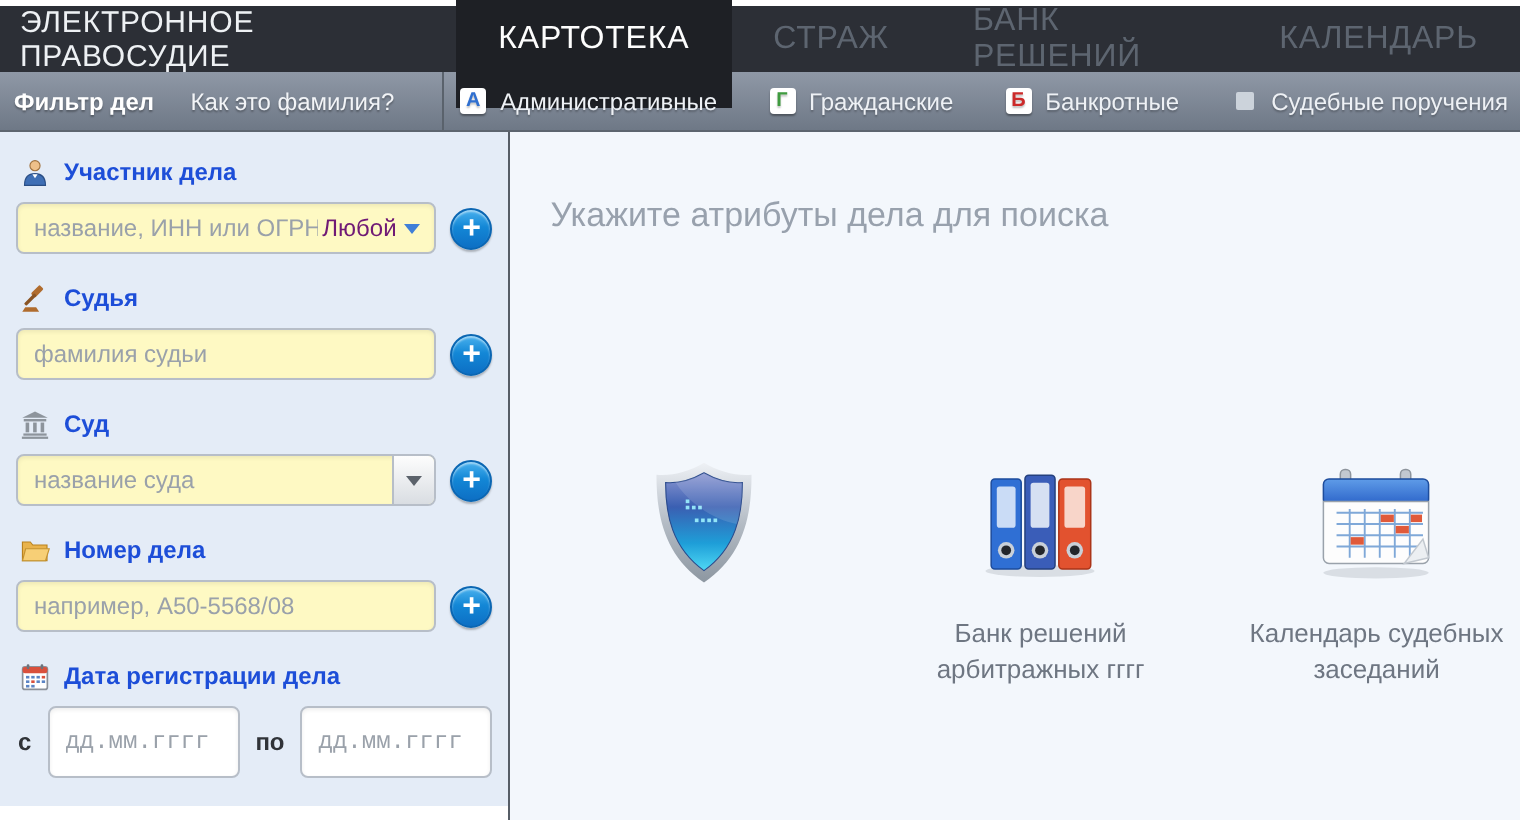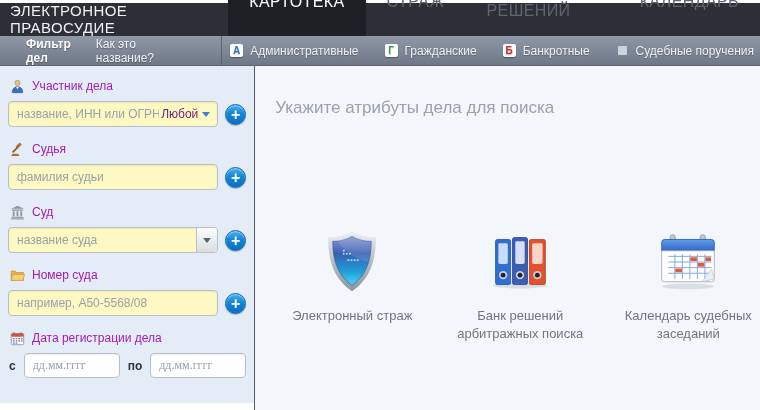--- a/index.html
+++ b/index.html
@@ -1,66 +1,66 @@
 <!DOCTYPE html>
 <html><head>
 <meta charset="utf-8">
 <style>
   * { margin:0; padding:0; box-sizing:border-box; }
   html,body { background:#fff; }
   body { width:760px; height:410px; font-family:"Liberation Sans", sans-serif; overflow:hidden; }
   .page { width:760px; height:410px; padding-top:3px; }
 
   
-  .topbar { height:33px; background:#2c2f36; display:flex; align-items:flex-end; }
+  .topbar { height:33px; background:#2c2f36; display:flex; align-items:center; }
   .app-title { color:#eef1f4; font-size:15px; letter-spacing:.4px; padding-left:10px; display:flex; align-items:center; }
   .tabs { margin-left:auto; display:flex; }
   .tab { display:flex; align-items:center; padding:16px 21px; font-size:16px; font-weight:normal; letter-spacing:.4px; color:#5d6570; cursor:pointer; }
   .tab.active { background:#1e2025; color:#fdfdfd; }
 
   
   .filterbar { height:30px; display:flex; background:linear-gradient(#8f98a6,#6e7886); border-bottom:1px solid #5d656f; }
-  .filterbar-left { width:277px; display:flex; align-items:center; justify-content:space-between; padding:0 24px 0 26px; border-right:1px solid #5a626c; }
+  .filterbar-left { width:277px; display:flex; align-items:center; justify-content:space-between; padding:0 24px 0 7px; border-right:1px solid #5a626c; }
   .filter-title { color:#fff; font-size:12px; font-weight:bold; text-shadow:0 1px 1px rgba(0,0,0,.3); }
   .help-link { color:#f2f4f7; font-size:12px; text-decoration:none; text-shadow:0 1px 1px rgba(0,0,0,.3); cursor:pointer; }
   .filterbar-right { flex:1; display:flex; align-items:center; gap:26px; padding:0 6px 0 8px; }
   .cat { display:flex; align-items:center; gap:7px; color:#eef1f5; font-size:12px; text-shadow:0 1px 1px rgba(0,0,0,.25); cursor:pointer; white-space:nowrap; }
   .badge { width:13px; height:13px; background:#fff; border-radius:2px; font-size:10px; font-weight:bold; line-height:13px; text-align:center; box-shadow:0 1px 1px rgba(0,0,0,.35); }
   .badge.c-blue { color:#2f6fd0; }
   .badge.c-green { color:#3f9b3f; }
   .badge.c-red { color:#cc2a2a; }
   .badge.solid { width:9px; height:9px; background:#ccd3db; margin:2px; border-radius:1px; box-shadow:none; }
   .cat-last { margin-left:auto; }
 
   
   .content { display:flex; height:344px; }
   .sidebar-col { width:277px; border-right:1px solid #565d66; background:#fff; }
   .sidebar { background:#e4ecf7; height:337px; padding:12px 8px 0 8px; }
   .main { flex:1; background:#f3f7fc; padding:0 0 0 20px; }
 
   
   .field { margin-bottom:14px; }
   .field-label { display:flex; align-items:center; gap:7px; margin-bottom:7px; padding-left:1px; }
-  .field-label .ftext { font-size:12px; font-weight:normal; color:#a21caf; }
+  .field-label .ftext { font-size:12px; font-weight:bold; color:#1d4ed8; }
   .ficon { width:16px; height:16px; display:flex; align-items:center; justify-content:center; }
   .field-row { display:flex; align-items:center; gap:7px; }
   .inputwrap { position:relative; flex:1; }
   .tinput { width:100%; height:26px; border:1px solid #b7bec8; border-radius:4px; background:#fef9c3; box-shadow:inset 0 1px 2px rgba(0,0,0,.07); font-family:"Liberation Sans",sans-serif; font-size:12px; color:#444; padding:0 8px; outline:none; }
   .tinput::placeholder { color:#9aa1aa; opacity:1; }
   .withdrop .tinput { padding-right:58px; }
   .anytype { position:absolute; right:8px; top:0; height:26px; display:flex; align-items:center; gap:4px; color:#701a75; font-size:12px; cursor:pointer; }
   .anytype .caret { width:0; height:0; border-left:4px solid transparent; border-right:4px solid transparent; border-top:5px solid #3f7fd8; margin-top:1px; }
   .selwrap .tinput { }
   .selbtn { position:absolute; right:1px; top:1px; width:21px; height:24px; border-left:1px solid #b7bec8; border-radius:0 3px 3px 0; background:linear-gradient(#fdfdfd,#d9dde2); display:flex; align-items:center; justify-content:center; cursor:pointer; }
   .selbtn .caret { width:0; height:0; border-left:4px solid transparent; border-right:4px solid transparent; border-top:5px solid #5b626b; }
   .plus { width:21px; height:21px; min-width:21px; border-radius:50%; border:1px solid #0b66b2; background:linear-gradient(#49b1ee 0%, #1387d6 45%, #0d6fc4 100%); position:relative; cursor:pointer; box-shadow:0 1px 1px rgba(0,0,0,.25), inset 0 1px 1px rgba(255,255,255,.5); }
   .plus::before { content:"+"; position:absolute; left:0; top:0; width:100%; height:100%; color:#fff; font-size:16px; font-weight:bold; line-height:19px; text-align:center; }
   .daterow { display:flex; align-items:center; gap:8px; padding-left:1px; }
   .datelabel { font-size:12px; font-weight:bold; color:#303338; }
-  .dateinput { width:96px; height:25px; border:1px solid #b7bec8; border-radius:4px; background:#fff; box-shadow:inset 0 1px 2px rgba(0,0,0,.07); font-family:Liberation Serif, serif; font-size:12px; color:#15803d; padding:0 8px; outline:none; }
+  .dateinput { width:96px; height:36px; border:1px solid #b7bec8; border-radius:4px; background:#fff; box-shadow:inset 0 1px 2px rgba(0,0,0,.07); font-family:Liberation Mono, monospace; font-size:12px; color:#15803d; padding:0 8px; outline:none; }
   .dateinput::placeholder { color:#9aa1aa; opacity:1; }
 
   
   .message { margin-top:32px; font-size:17px; color:#98a1ad; }
   .features { display:flex; gap:18px; margin-top:112px; padding-left:2px; }
   .feature { width:150px; display:flex; flex-direction:column; align-items:center; cursor:pointer; }
   .feature .flabel { margin-top:9px; font-size:13px; color:#6e7682; text-align:center; line-height:1.35; }
 </style>
 </head>
 <body>
@@ -73,21 +73,21 @@
       <div class="tab active">КАРТОТЕКА</div>
       <div class="tab">СТРАЖ</div>
       <div class="tab">БАНК РЕШЕНИЙ</div>
       <div class="tab">КАЛЕНДАРЬ</div>
     </nav>
   </div>
 
   <div class="filterbar">
     <div class="filterbar-left">
       <span class="filter-title">Фильтр дел</span>
-      <a class="help-link">Как это название?</a>
+      <a class="help-link">Как это фамилия?</a>
     </div>
     <div class="filterbar-right">
       <div class="cat">
         <span class="badge c-blue">А</span>
         <span>Административные</span>
       </div>
       <div class="cat">
         <span class="badge c-green">Г</span>
         <span>Гражданские</span>
       </div>
@@ -176,21 +176,21 @@
       </div>
 
       <div class="field">
         <div class="field-label">
           <span class="ficon">
             <svg width="15" height="15" viewBox="0 0 16 16">
               <path d="M1.3 3.2 h4.2 l1.3 1.6 h7.6 v8.4 H1.3 Z" fill="#e9b34c" stroke="#b9821e" stroke-width="0.6"></path>
               <path d="M3 6.8 h12.6 l-2 6.4 H1.3 Z" fill="#f7cf76" stroke="#c49230" stroke-width="0.6"></path>
             </svg>
           </span>
-          <span class="ftext">Номер суда</span>
+          <span class="ftext">Номер дела</span>
         </div>
         <div class="field-row">
           <div class="inputwrap">
             <input class="tinput" type="text" placeholder="например, А50-5568/08" style="">
           </div>
           <button class="plus"></button>
         </div>
       </div>
 
       <div class="field">
@@ -257,21 +257,20 @@
                   <rect x="26.8" y="25" width="2" height="2"></rect>
                 <rect x="20" y="21.6" width="2" height="2"></rect>
                 <rect x="25" y="32" width="2" height="2"></rect>
                   <rect x="28.4" y="32" width="2" height="2"></rect>
                   <rect x="31.8" y="32" width="2" height="2"></rect>
                   <rect x="35.2" y="32" width="2" height="2"></rect>
               </g>
               <path d="M30 7 C37 11 45 12.8 51 12.3 C51 20 50 28 48 35 C35 33 20 22 14 11.5 C20 11.5 26 9.5 30 7 Z" fill="#ffffff" opacity="0.12"></path>
             </svg>
           </span>
-          <div class="flabel">Электронный страж</div>
         </div>
 
         <div class="feature">
           <span>
             <svg width="62" height="64" viewBox="0 0 66 64">
               <ellipse cx="33" cy="57" rx="29" ry="3.2" fill="#d9dee4"></ellipse>
               <g>
                 <rect x="7" y="8" width="16" height="48" rx="2" fill="#2f6fd4" stroke="#1d4c9c" stroke-width="0.8"></rect>
                 <rect x="10" y="12" width="10" height="22" rx="1.5" fill="#dce8fa" opacity="0.9"></rect>
                 <circle cx="15" cy="46" r="4.4" fill="#c9d0d8"></circle>
@@ -284,21 +283,21 @@
                   <circle cx="33" cy="46" r="2.6" fill="#23262b"></circle>
               </g>
               <g>
                 <rect x="43" y="8" width="17" height="48" rx="2" fill="#e2522f" stroke="#ab3519" stroke-width="0.8"></rect>
                 <rect x="46" y="12" width="11" height="22" rx="1.5" fill="#fbe3da" opacity="0.9"></rect>
                 <circle cx="51.5" cy="46" r="4.4" fill="#c9d0d8"></circle>
                   <circle cx="51.5" cy="46" r="2.6" fill="#23262b"></circle>
               </g>
             </svg>
           </span>
-          <div class="flabel">Банк решений арбитражных поиска</div>
+          <div class="flabel">Банк решений арбитражных гггг</div>
         </div>
 
         <div class="feature">
           <span>
             <svg width="62" height="64" viewBox="0 0 66 64">
               <defs>
                 <linearGradient id="calHead" x1="0" y1="0" x2="0" y2="1">
                   <stop offset="0" stop-color="#5f9ce8"></stop>
                     <stop offset="1" stop-color="#2a62c8"></stop>
                 </linearGradient>

